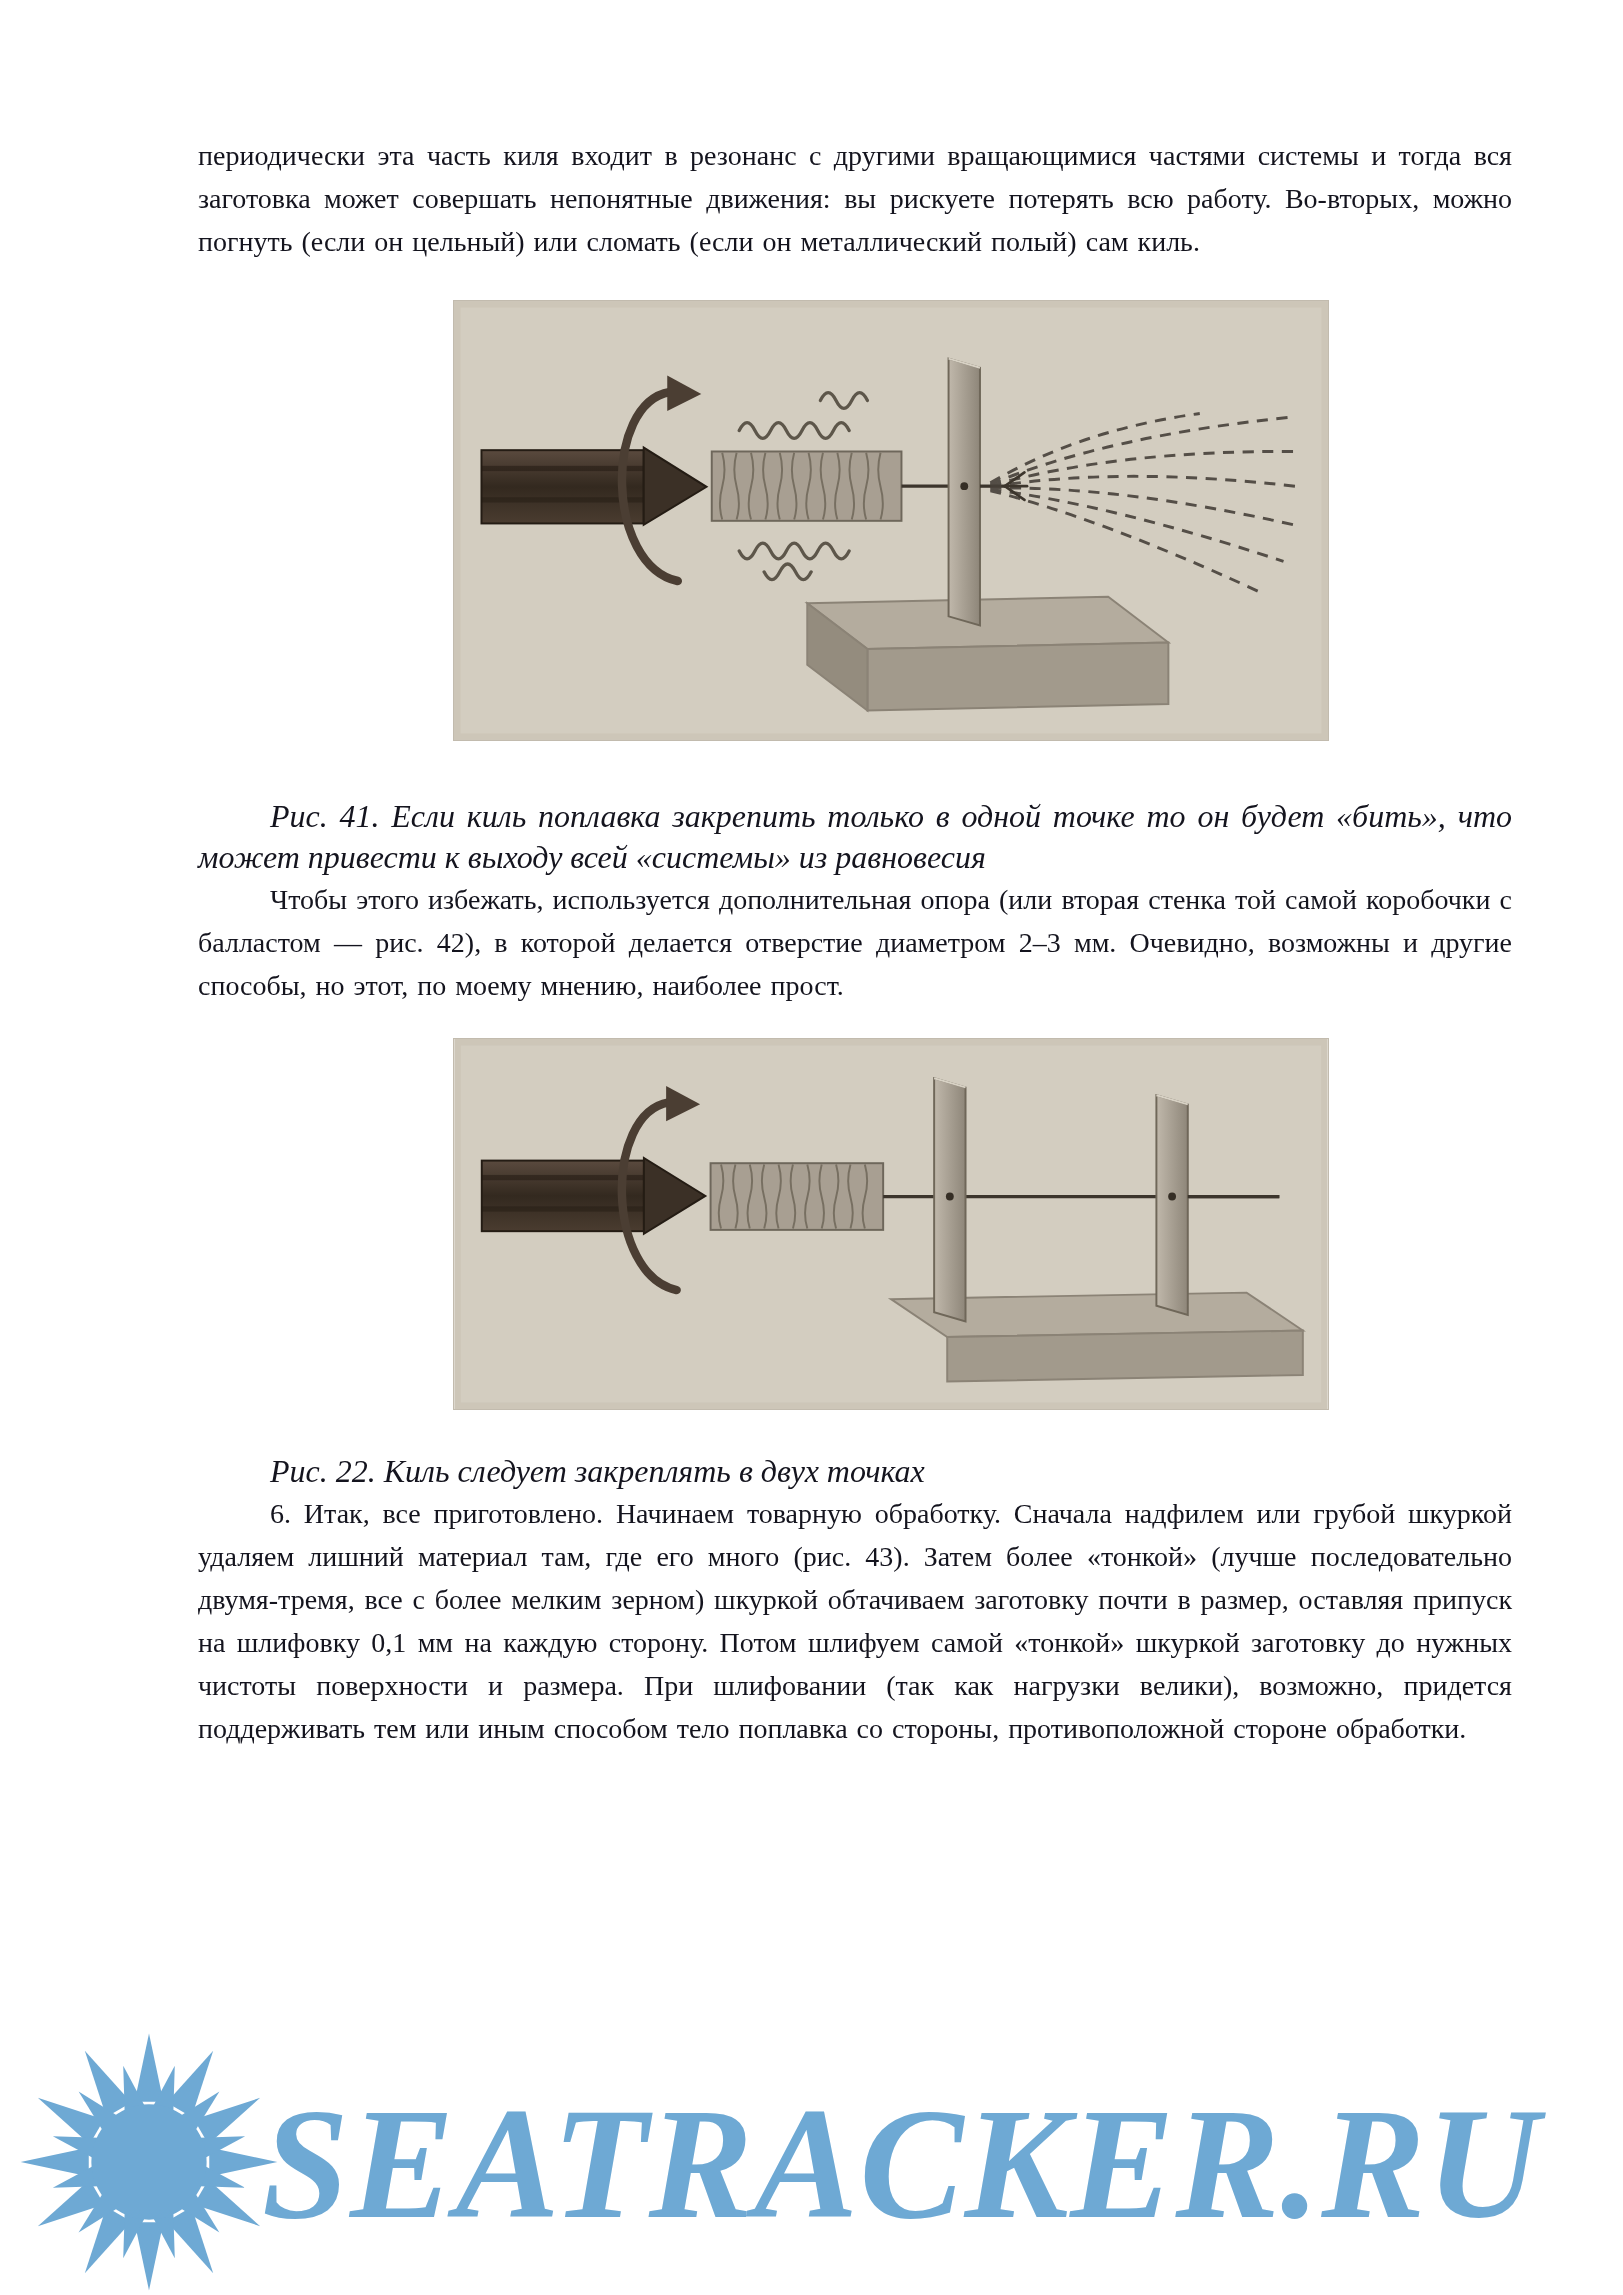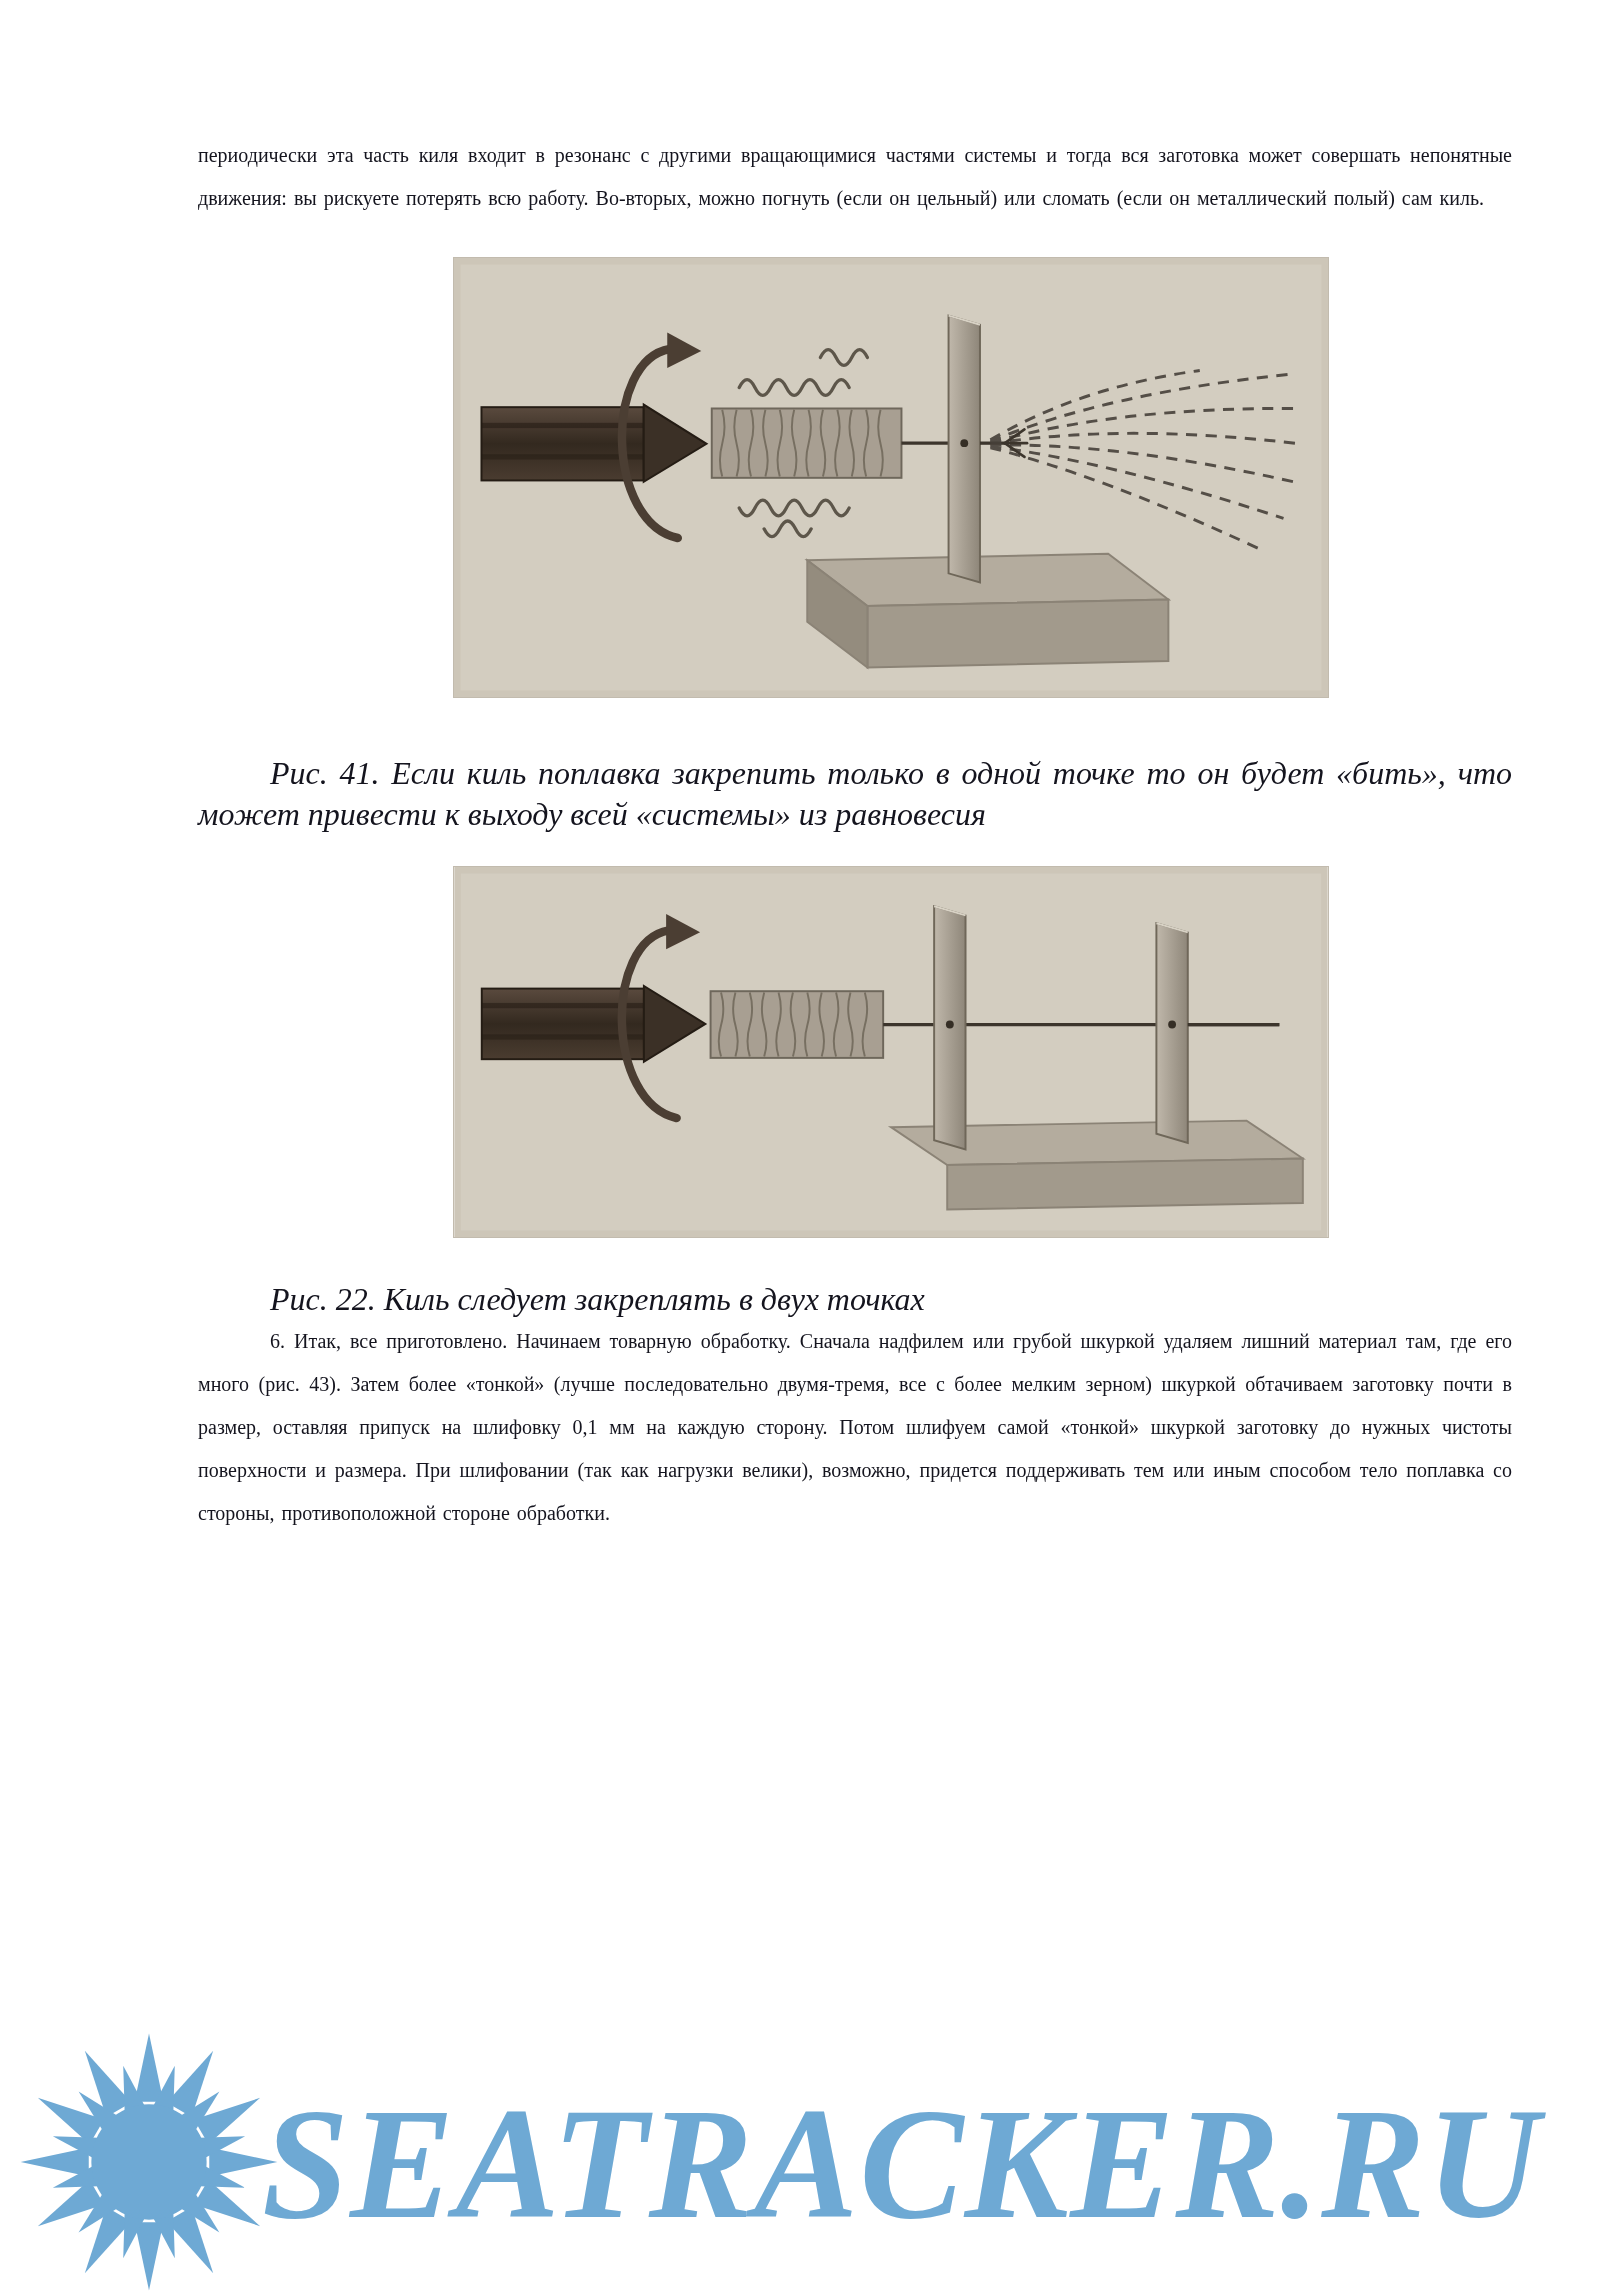--- a/index.html
+++ b/index.html
@@ -10,21 +10,21 @@
     overflow: hidden;
     font-family: "Liberation Serif", "DejaVu Serif", serif;
     color: #14141e;
   }
   .page {
     position: absolute; inset: 0;
     padding: 134px 111px 0 198px;
     box-sizing: border-box;
   }
   .para {
-    font-size: 20px;
+    font-size: 28px;
     line-height: 43px;
     text-align: justify;
     margin: 0;
     color: #14141e;
     word-spacing: 2px;
   }
   .indent { text-indent: 72px; }
   .caption {
     font-size: 32px;
     line-height: 41px;
@@ -148,20 +148,21 @@
       <g stroke="#3c352c" stroke-width="4" stroke-linecap="round">
         <line x1="842" y1="283" x2="872" y2="262"></line>
         <line x1="842" y1="283" x2="876" y2="283"></line>
         <line x1="842" y1="283" x2="872" y2="304"></line>
       </g>
     </svg>
   </div>
 
   <p class="caption cap41">Рис. 41. Если киль поплавка закрепить только в одной точке то он будет «бить», что может привести к выходу всей «системы» из равновесия</p>
 
+  <p class="para indent">Чтобы этого избежать, используется дополнительная опора (или вторая стенка той самой коробочки с балластом — рис. 42), в которой делается отверстие диаметром 2–3 мм. Очевидно, возможны и другие способы, но этот, по моему мнению, наиболее прост.</p>
 
   <div class="figure-wrap fig42-wrap">
     <svg class="scan" width="874" height="370" viewBox="0 0 1336 566" xmlns="http://www.w3.org/2000/svg">
       <defs>
         <linearGradient id="gmetal42" x1="0" y1="0" x2="0" y2="1">
           <stop offset="0" stop-color="#5a4a3e"></stop>
           <stop offset="0.5" stop-color="#33291f"></stop>
           <stop offset="1" stop-color="#4a3c30"></stop>
         </linearGradient>
         <linearGradient id="gboard42" x1="0" y1="0" x2="1" y2="0">

